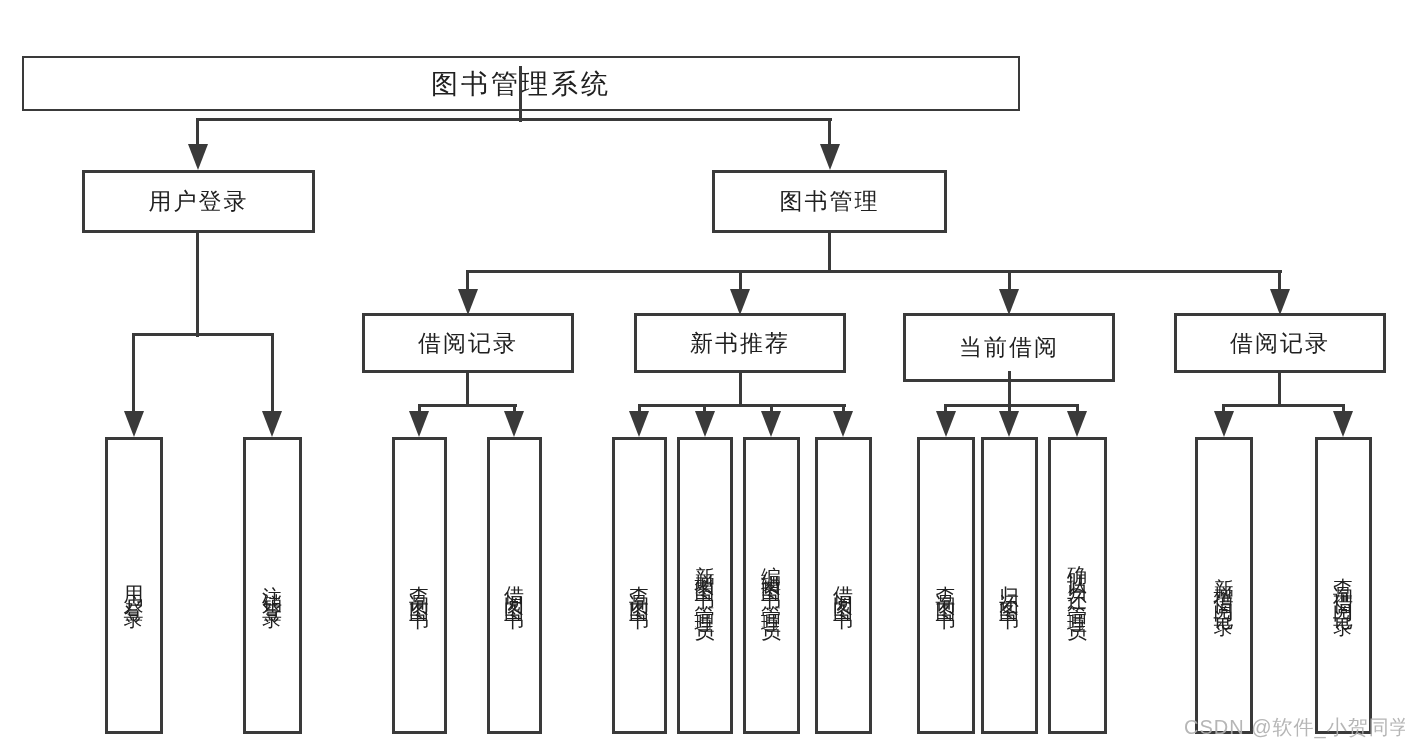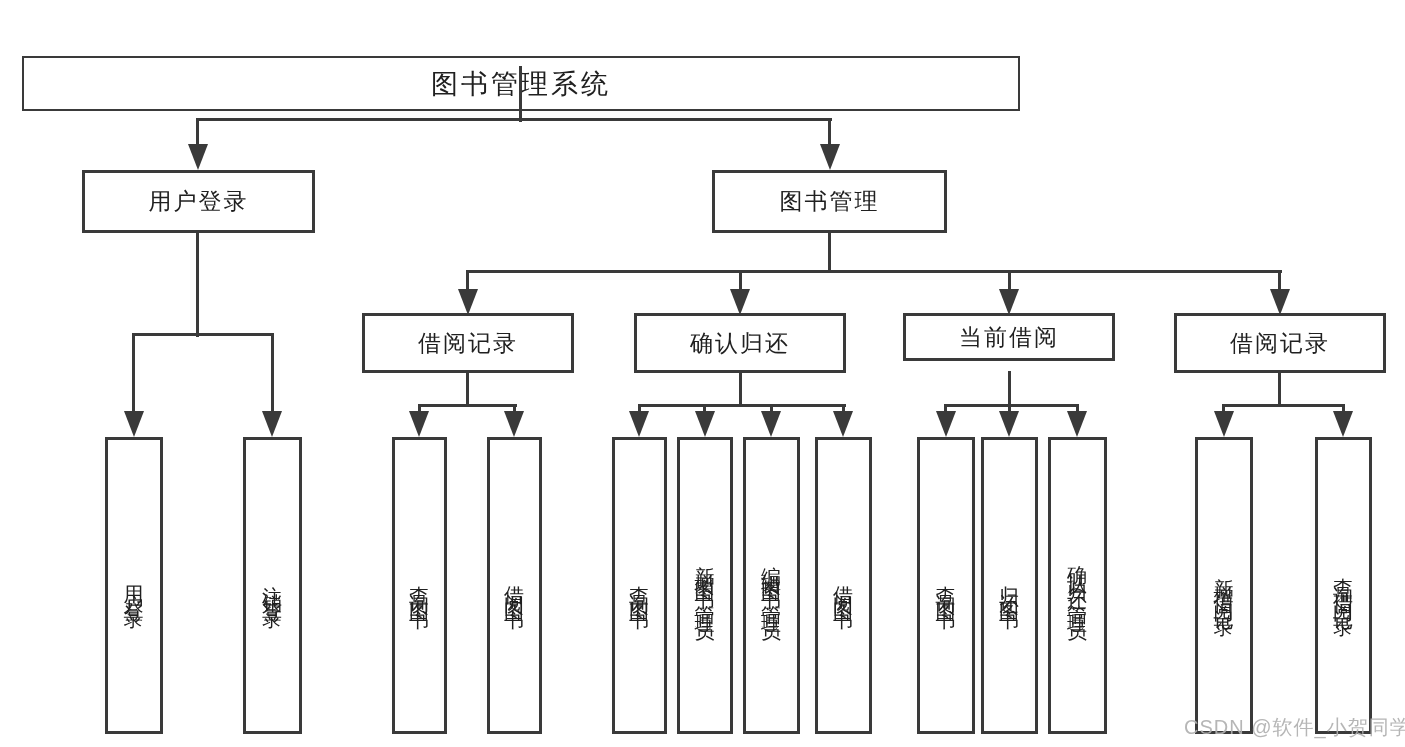--- a/index.html
+++ b/index.html
@@ -59,23 +59,23 @@
 <div class="stage">
 
   <div class="box root" style="left:22px; top:13px; width:998px; height:55px;margin-top:43px;">图书管理系统</div>
 
   <div class="box h2" style="left:82px; top:170px; width:233px; height:63px;">用户登录</div>
 
   <div class="box h2" style="left:712px; top:170px; width:235px; height:63px;font-family:Liberation Mono, monospace;">图书管理</div>
 
   <div class="box h3" style="left:362px; top:313px; width:212px; height:60px;">借阅记录</div>
 
-  <div class="box h3" style="left:634px; top:313px; width:212px; height:60px;">确认归还</div>
+  <div class="box h3" style="left:634px; top:313px; width:212px; height:60px;">新书推荐</div>
 
-  <div class="box h3" style="left:903px; top:313px; width:212px; height:48px;">当前借阅</div>
+  <div class="box h3" style="left:903px; top:313px; width:212px; height:69px;">当前借阅</div>
 
   <div class="box h3" style="left:1174px; top:313px; width:212px; height:60px;">借阅记录</div>
 
   <div class="box leaf" style="left:105px; top:437px; width:58px; height:297px;">用户登录</div>
   <div class="box leaf" style="left:243px; top:437px; width:59px; height:297px;">注销登录</div>
 
   <div class="box leaf" style="left:392px; top:437px; width:55px; height:297px;">查询图书</div>
   <div class="box leaf" style="left:487px; top:437px; width:55px; height:297px;">借阅图书</div>
 
   <div class="box leaf" style="left:612px; top:437px; width:55px; height:297px;">查询图书</div>

